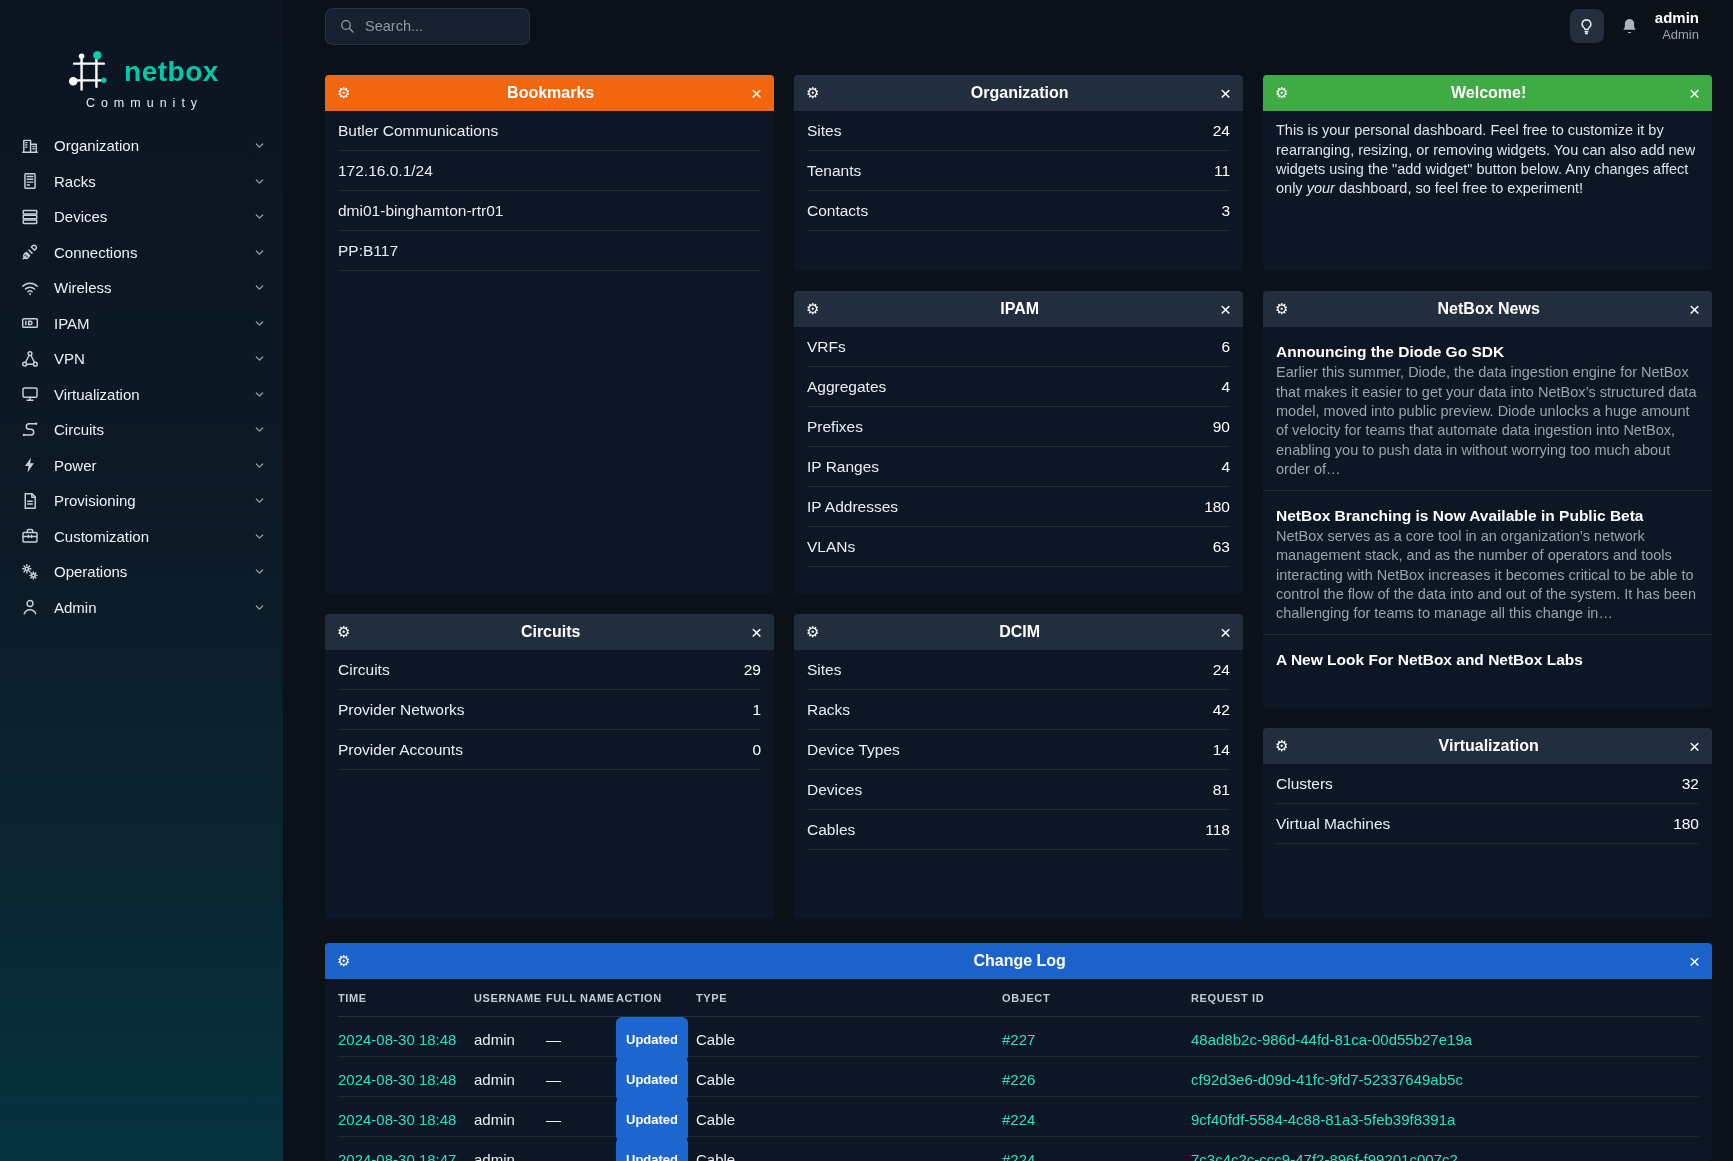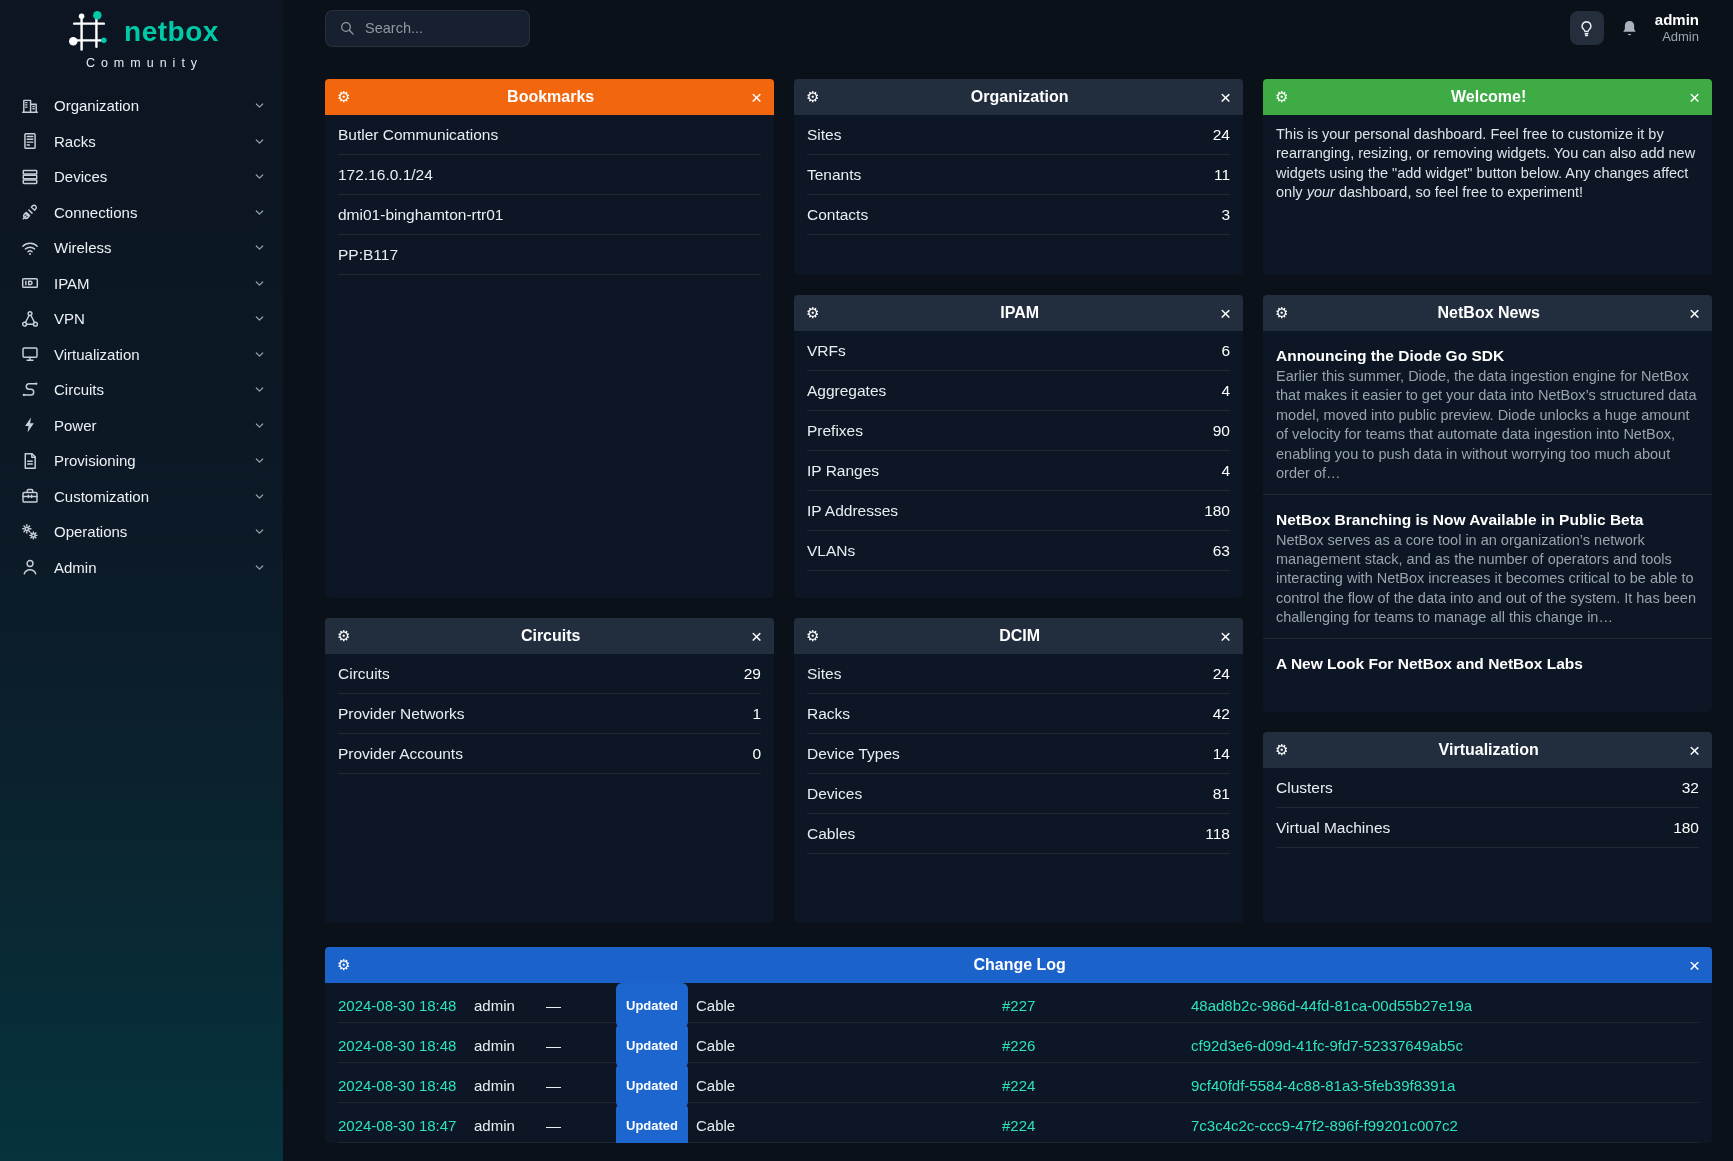--- a/index.html
+++ b/index.html
@@ -13,21 +13,21 @@
   svg { display:block; }
   .icon { stroke:currentColor; fill:none; stroke-width:1.3; stroke-linecap:round; stroke-linejoin:round; }
 
   
   .sidebar {
     width:283px; flex:0 0 283px; height:100%;
     background:linear-gradient(180deg,#0c1521 0%,#0c1926 45%,#0a2631 75%,#05333e 100%);
     padding-top:10px;
   }
   .logo-area { display:flex; flex-direction:column; align-items:center; }
-  .logo-row { display:flex; align-items:center; gap:10px; }
+  .logo-row { display:flex; align-items:center; gap:10px;margin-top:40px; }
   .brand-name { color:#00c9a7; font-size:28px; font-weight:800; letter-spacing:.5px; }
   .brand-sub { color:#e3eaf1; font-size:12.5px; letter-spacing:6px; margin-top:2px; margin-left:6px; }
   .nav { margin-top:18px; }
   .nav-item {
     display:flex; align-items:center; gap:15px;
     height:35.5px; padding:0 16px 0 21px;
     color:#edf1f5; font-size:15px; cursor:pointer;
   }
   .nav-ic { width:18px; height:18px; color:#c7cfd8; flex:0 0 18px; }
   .chev { width:15px; height:15px; color:#93a0ac; margin-left:auto; }
@@ -543,20 +543,29 @@
     </div>
   </div>
 
   <section class="widget changelog">
     <header class="whead hdr-blue">
       <span class="gear">⚙</span>
       <h2 class="wtitle">Change Log</h2>
       <span class="wclose">×</span>
     </header>
     <div class="wbody cl-table">
+      <div class="cl-grid cl-thead">
+        <span>Time</span>
+        <span>Username</span>
+        <span>Full Name</span>
+        <span>Action</span>
+        <span>Type</span>
+        <span>Object</span>
+        <span>Request ID</span>
+      </div>
       <div class="cl-grid cl-row">
         <span class="link">2024-08-30 18:48</span>
         <span>admin</span>
         <span>—</span>
         <span><span class="badge">Updated</span></span>
         <span>Cable</span>
         <span class="link">#227</span>
         <span class="link">48ad8b2c-986d-44fd-81ca-00d55b27e19a</span>
       </div>
       <div class="cl-grid cl-row">

